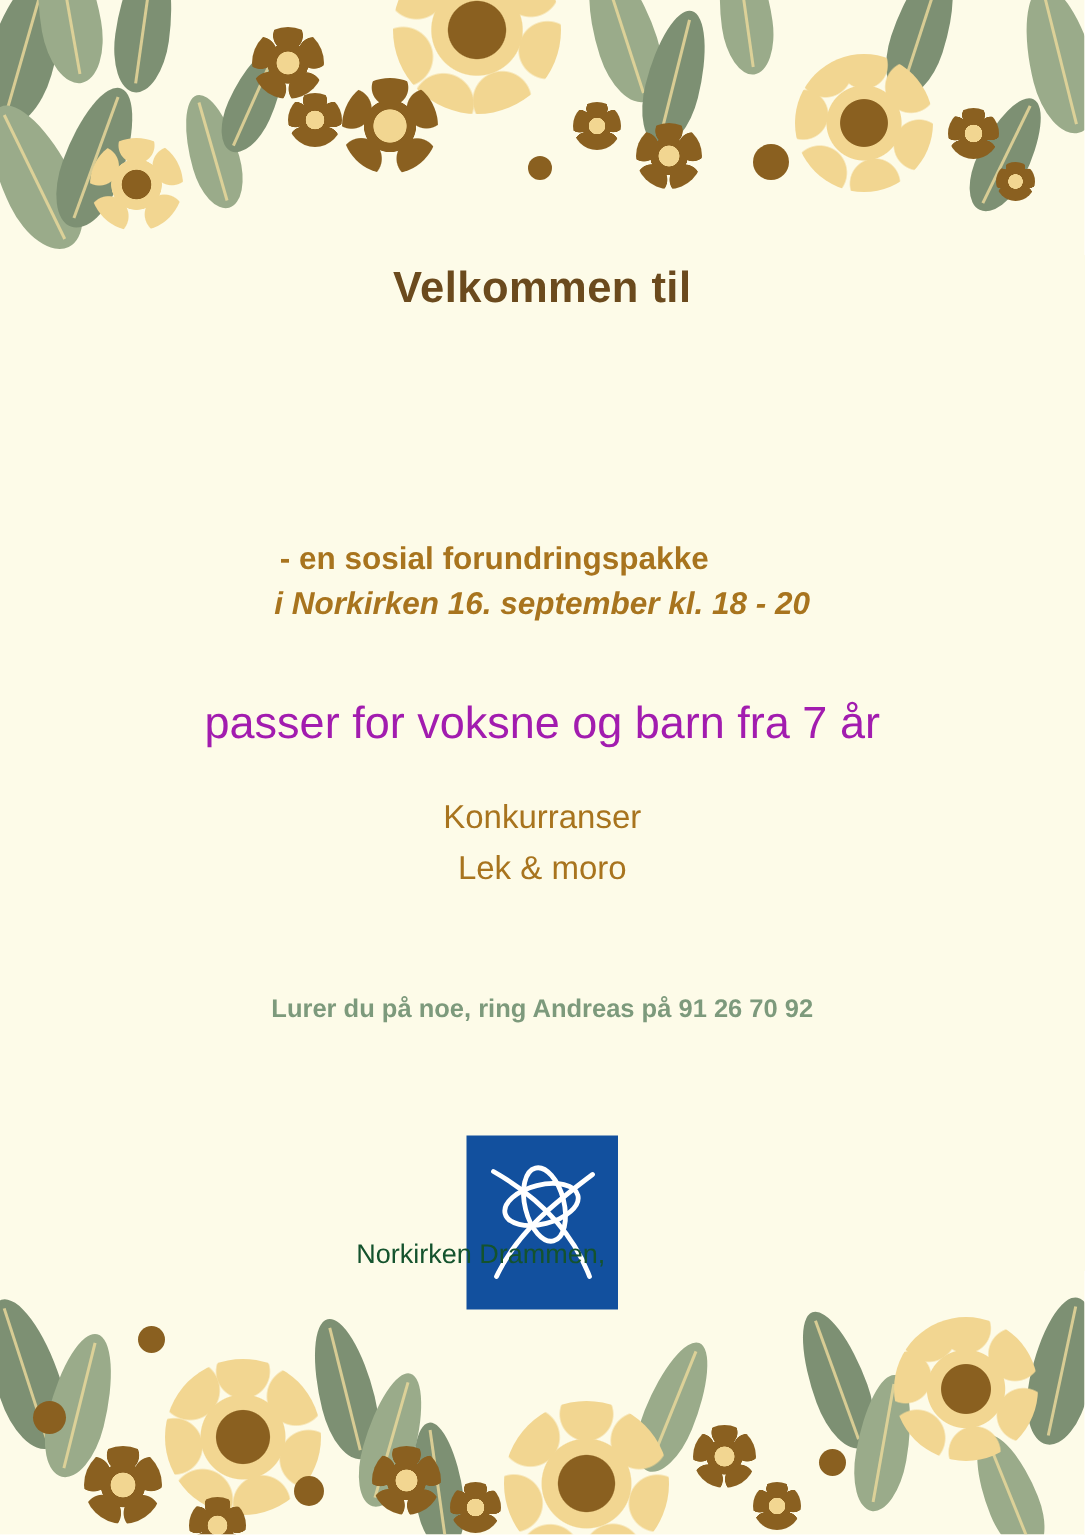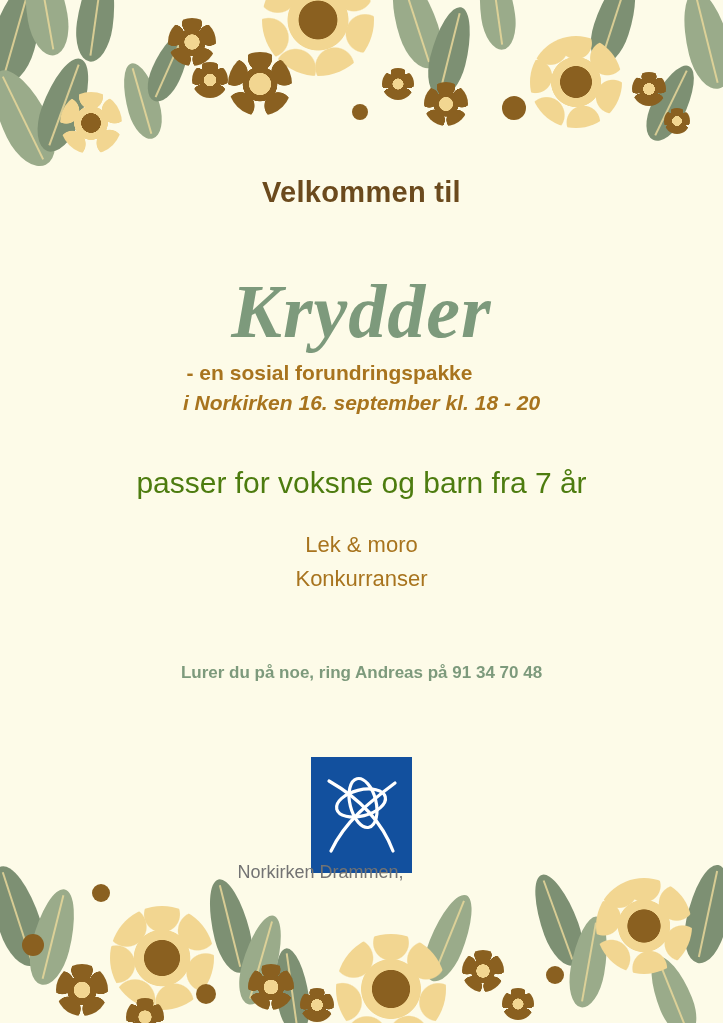--- a/index.html
+++ b/index.html
@@ -88,21 +88,21 @@
     top: 391px; left: 0; width: 723px;
     font-size: 21px;
     font-weight: bold;
     color: #a8741e;
     font-style: italic;
   }
   .audience {
     position: absolute;
     top: 466px; left: 0; width: 723px;
     font-size: 30px;
-    color: #4d7c0f;
+    color: #a21caf;
     text-align: center;
   }
   .items {
     position: absolute;
     top: 528px; left: 0; width: 723px;
   }
   .items .item {
     font-size: 22px;
     color: #a8741e;
     line-height: 34px;
@@ -116,23 +116,23 @@
   }
   .logo {
     position: absolute;
     top: 757px; left: 311px;
     width: 101px; height: 116px;
     background: #12509e;
   }
   .logo svg { display: block; }
   .address {
     position: absolute;
-    top: 860px; left: 0; width: 641px;
+    top: 824px; left: 0; width: 641px;
     font-size: 18px;
-    color: #737373;
+    color: #14532d;
     line-height: 24px;
   }
 </style>
 </head>
 <body>
 
 <div class="poster">
 
   <div class="band band-top">
 
@@ -399,33 +399,32 @@
     <div class="deco flower" style="left:22px; top:76px; width:22px; height:22px; border-radius:50%; background:#8a6020;"></div>
     <div class="deco flower" style="left:92px; top:26px; width:18px; height:18px; border-radius:50%; background:#8a6020;"></div>
     <div class="deco flower" style="left:196px; top:126px; width:20px; height:20px; border-radius:50%; background:#8a6020;"></div>
     <div class="deco flower" style="left:546px; top:108px; width:18px; height:18px; border-radius:50%; background:#8a6020;"></div>
   </div>
 
   <div class="content">
 
     <div class="welcome">Velkommen til</div>
 
-    <div class="title">Krydder</div>
 
     <div class="sub1">- en sosial forundringspakke</div>
     <div class="sub2">i Norkirken 16. september kl. 18 - 20</div>
 
     <div class="audience">passer for voksne og barn fra 7 år</div>
 
     <div class="items">
+      <div class="item">Konkurranser</div>
       <div class="item">Lek &amp; moro</div>
-      <div class="item">Konkurranser</div>
     </div>
 
-    <div class="contact">Lurer du på noe, ring Andreas på 91 34 70 48</div>
+    <div class="contact">Lurer du på noe, ring Andreas på 91 26 70 92</div>
 
     <div class="logo">
       <svg width="101" height="116" viewBox="0 0 101 116">
         <g fill="none" stroke="#ffffff" stroke-width="3.2" stroke-linecap="round">
           <path d="M18 24 C 46 40, 70 62, 82 94"></path>
           <path d="M84 26 C 60 44, 34 64, 20 94"></path>
           <ellipse cx="50" cy="46" rx="25" ry="13" transform="rotate(-14 50 46)"></ellipse>
           <ellipse cx="52" cy="46" rx="13" ry="25" transform="rotate(-14 52 46)"></ellipse>
         </g>
       </svg>

